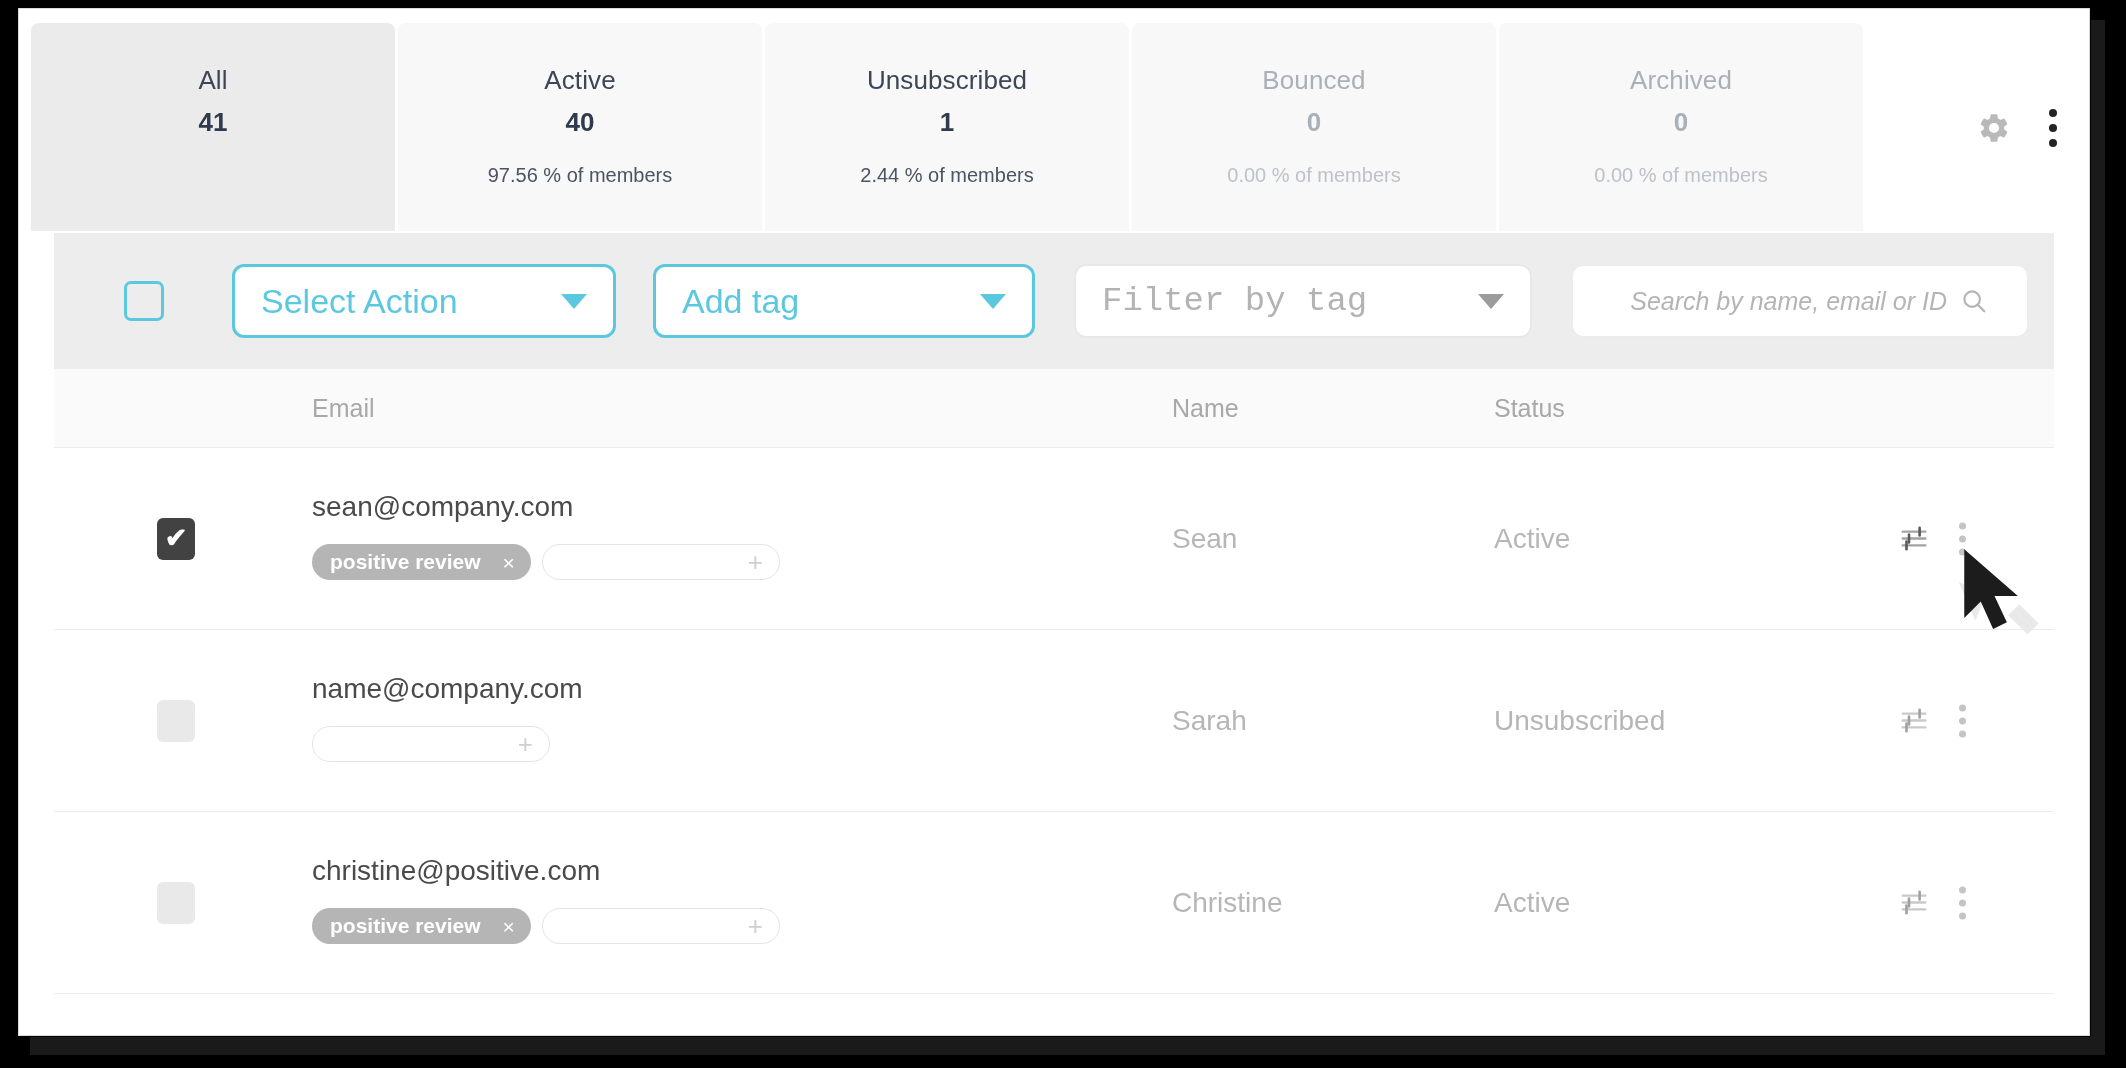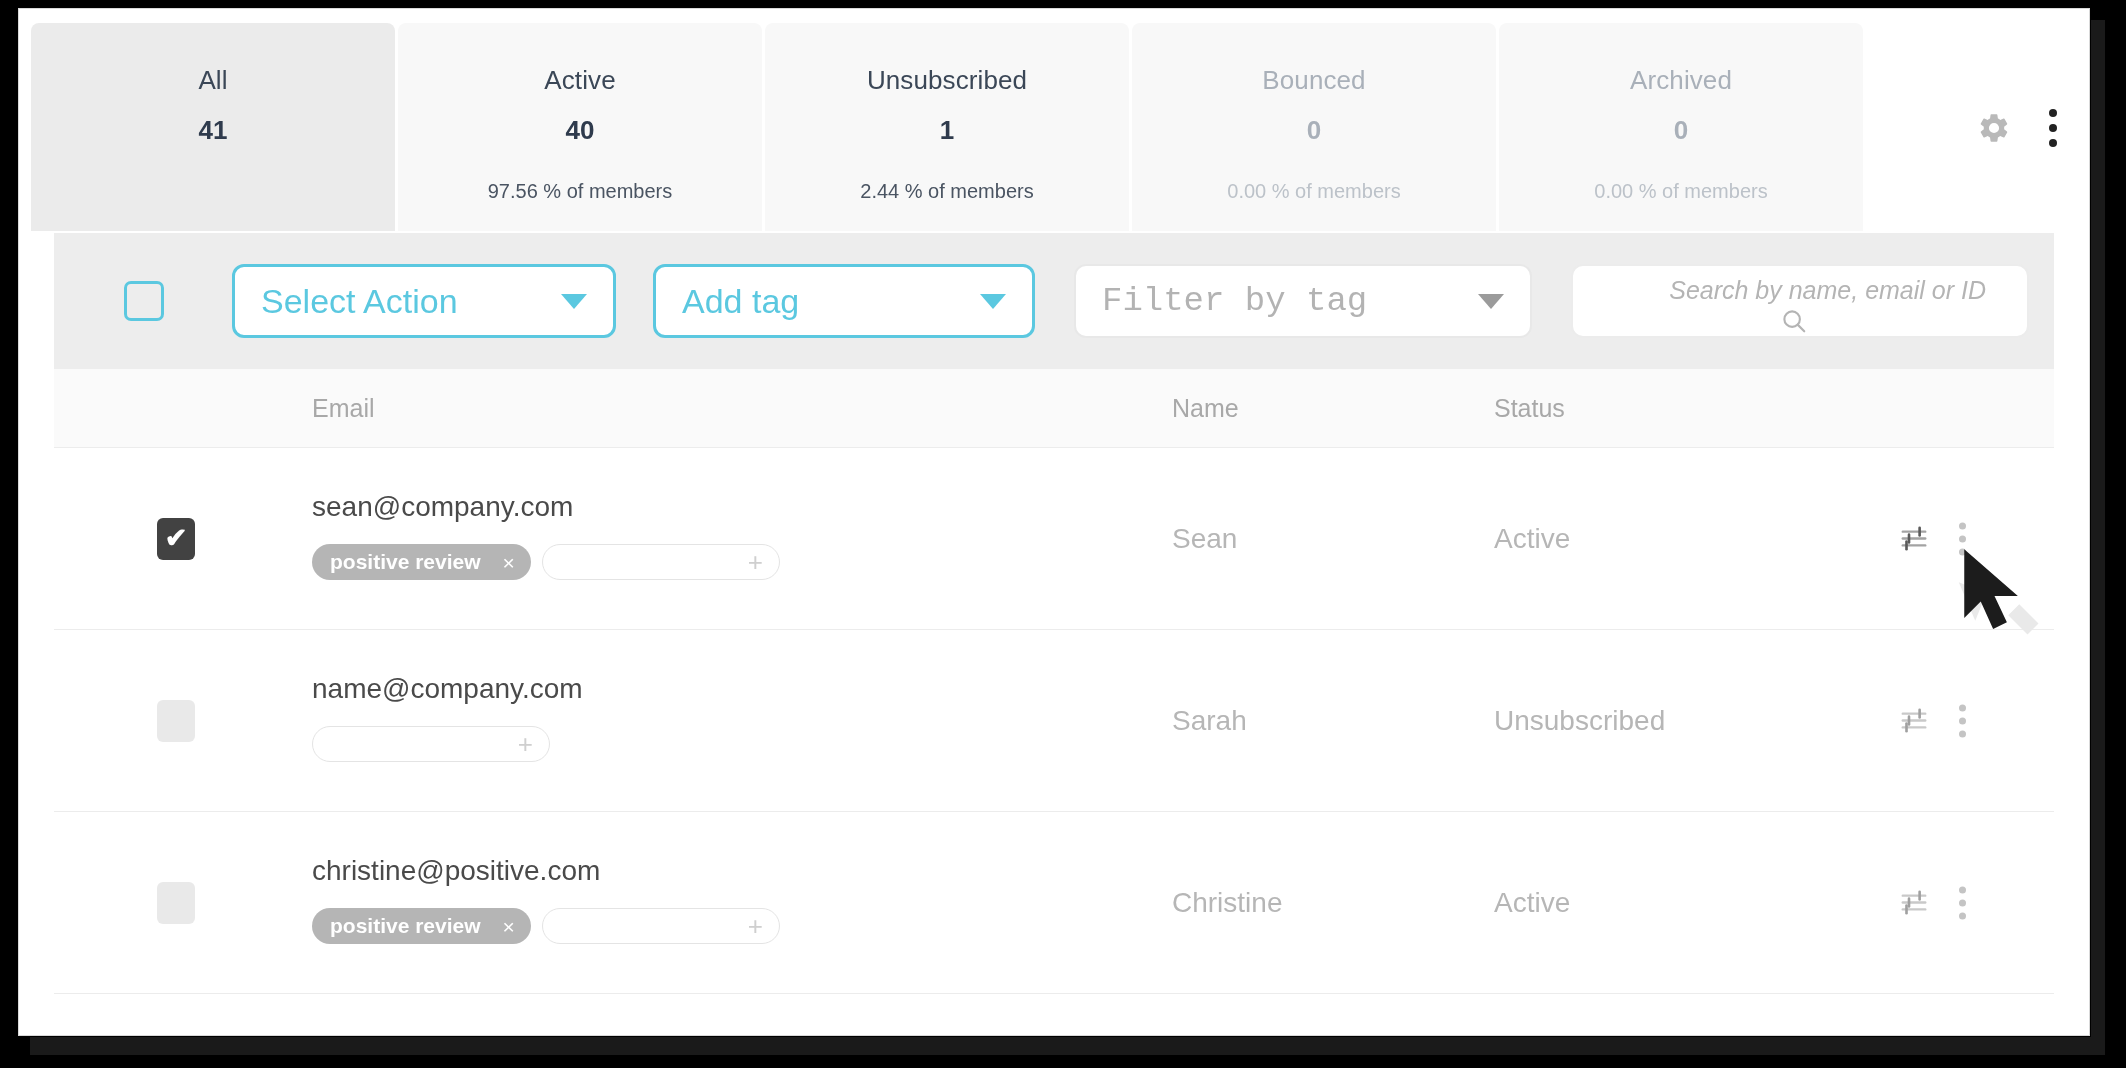--- a/index.html
+++ b/index.html
@@ -77,27 +77,27 @@
   .tab-label {
     font-size: 26px;
     color: #3b4757;
     line-height: 1;
     letter-spacing: .1px;
   }
   .tab-count {
     font-size: 26px;
     font-weight: bold;
     color: #2f3b4d;
-    margin-top: 24px;
+    margin-top: 16px;
     line-height: 1;
   }
   .tab-pct {
     font-size: 20px;
     color: #4a5462;
-    margin-top: 38px;
+    margin-top: 30px;
     line-height: 1;
   }
   .tab.dim .tab-label,
   .tab.dim .tab-count { color: #a9b0b9; }
   .tab.dim .tab-pct { color: #bcc2c9; }
 
   
   .tab.w-all  { flex: 0 0 364px; }
   .tab.w-std  { flex: 0 0 364px; }
 
@@ -173,24 +173,22 @@
 
   #searchbox {
     margin-left: 39px;
     width: 458px;
     height: 74px;
     background: #fff;
     border: 2px solid #ececec;
     border-radius: 12px;
     display: flex;
     align-items: center;
-    justify-content: flex-end;
     box-sizing: border-box;
     cursor: text;
-    flex-direction: column;
   }
   #searchbox input {
     border: none;
     outline: none;
     background: transparent;
     font-family: "Liberation Sans", sans-serif;
     font-size: 25px;
     font-style: italic;
     color: #8d8d8d;
     text-align: right;

